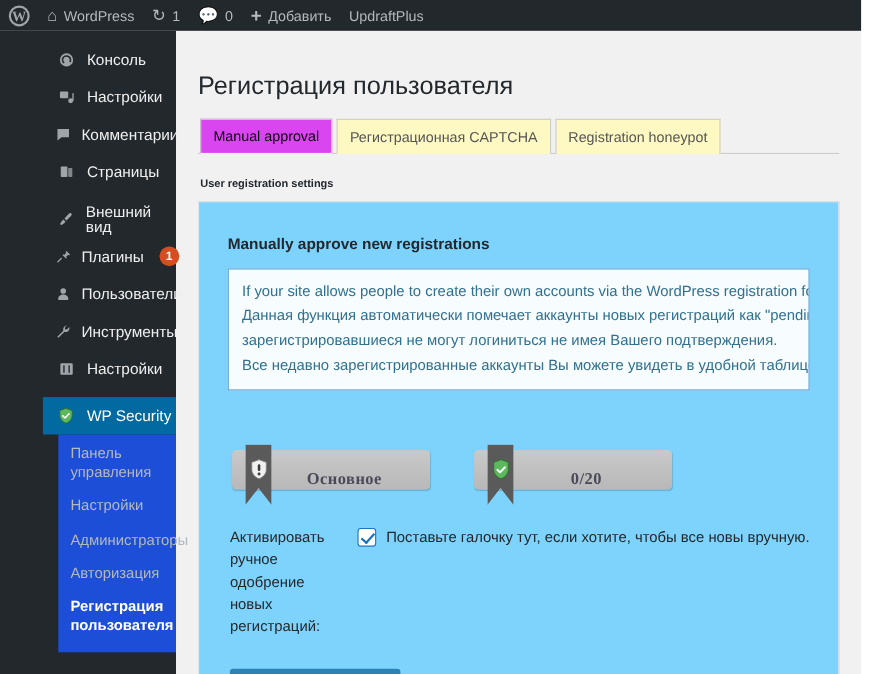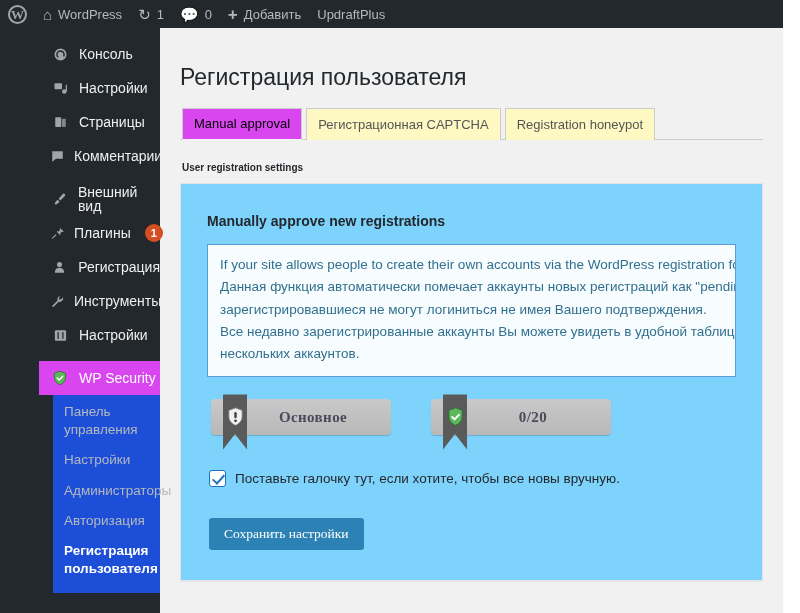--- a/index.html
+++ b/index.html
@@ -81,21 +81,21 @@
     line-height: 1;
   }
   .menu-item .mi-icon {
     width: 20px; display: inline-flex;
     justify-content: center; align-items: center;
     color: #a0a5aa;
     font-size: 15px;
   }
   .menu-item .mi-label { font-size: 14px; }
   .menu-item.current {
-    background: #d946ef;
+    background: #0369a1;
     color: #fff;
     text-align: center;
   }
   .menu-item.current .mi-label { color:#fff; }
   .menu-item.current::after {
     content: "";
     position: absolute; right: -8px; top: 50%;
     margin-top: -8px;
     border: 8px solid transparent;
     border-right-color: #f1f1f1;
@@ -211,27 +211,28 @@
   
   .ribbon-row {
     display: flex;
     gap: 40px;
     margin: 22px 0 6px 4px;
     align-items: flex-start;
   }
   .ribbon {
     position: relative;
     display: flex;
-    align-items: center;
+    align-items: flex-end;
     height: 36px;
     background: linear-gradient(#c9c9c9, #b8b8b8);
     border-radius: 4px;
     padding-left: 46px;
     padding-right: 22px;
     box-shadow: 0 1px 1px rgba(0,0,0,.18);
+    margin-top: 32px;
   }
   .ribbon .rb-text {
     font-family: "Liberation Serif", serif;
     font-weight: bold;
     font-size: 15px;
     letter-spacing: .4px;
     color: #4a4a5a;
     white-space: nowrap;
   }
   .ribbon .rb-tail {
@@ -355,36 +356,36 @@
               <circle cx="15" cy="14" r="3"></circle>
               <rect x="17" y="5" width="1.6" height="9"></rect>
             </svg>
       </span>
       <span class="mi-label">Настройки</span>
     </div>
 
     <div class="menu-item">
       <span class="mi-icon">
         <svg width="15" height="15" viewBox="0 0 20 20" fill="#a0a5aa">
+              <path d="M3 3h14v10H8l-5 4v-4H3z"></path>
+            </svg>
+      </span>
+      <span class="mi-label">Комментарии</span>
+    </div>
+
+    <div class="menu-item">
+      <span class="mi-icon">
+        <svg width="15" height="15" viewBox="0 0 20 20" fill="#a0a5aa">
               <rect x="3" y="3" width="8" height="13" rx="1"></rect>
               <rect x="12" y="5" width="5" height="11" rx="1" opacity=".75"></rect>
             </svg>
       </span>
       <span class="mi-label">Страницы</span>
     </div>
 
-    <div class="menu-item">
-      <span class="mi-icon">
-        <svg width="15" height="15" viewBox="0 0 20 20" fill="#a0a5aa">
-              <path d="M3 3h14v10H8l-5 4v-4H3z"></path>
-            </svg>
-      </span>
-      <span class="mi-label">Комментарии</span>
-    </div>
-
     <div class="menu-sep"></div>
 
     <div class="menu-item">
       <span class="mi-icon">
         <svg width="15" height="15" viewBox="0 0 20 20" fill="#a0a5aa">
               <path d="M16.5 2.3c-1-.7-2 .2-3.3 1.6L8.8 8.9l2.4 2.4 4.6-4.6c1.4-1.4 2.3-2.4 1.6-3.4zM7.5 10.2l-2.1 2.1c-.9.9-1.2 2.2-1.9 3.1l1.5 1.5c.9-.7 2.2-1 3.1-1.9l2.1-2.1-2.7-2.7z"></path>
             </svg>
       </span>
       <span class="mi-label">Внешний вид</span>
     </div>
@@ -399,21 +400,21 @@
       <span class="badge-count">1</span>
     </div>
 
     <div class="menu-item">
       <span class="mi-icon">
         <svg width="15" height="15" viewBox="0 0 20 20" fill="#a0a5aa">
               <circle cx="10" cy="6" r="3.4"></circle>
               <path d="M10 10.4c-3.3 0-6 2.1-6 4.7V17h12v-1.9c0-2.6-2.7-4.7-6-4.7z"></path>
             </svg>
       </span>
-      <span class="mi-label">Регистрация</span>
+      <span class="mi-label">Пользователи</span>
     </div>
 
     <div class="menu-item">
       <span class="mi-icon">
         <svg width="15" height="15" viewBox="0 0 20 20" fill="#a0a5aa">
               <path d="M14.4 2.6a4.6 4.6 0 00-4.3 6.2L2.8 16.1l1.4 1.4 7.3-7.3a4.6 4.6 0 005.9-5.8L14.9 7 12 7.3l.3-2.9 2.6-2.6c-.2 0-.3-.2-.5-.2z"></path>
             </svg>
       </span>
       <span class="mi-label">Инструменты</span>
     </div>
@@ -466,21 +467,20 @@
       <div class="postbox">
         <div class="postbox-inner">
 
           <h3 class="box-title">Manually approve new registrations</h3>
 
           <div class="info-note">
             <p>If your site allows people to create their own accounts via the WordPress registration form, then y</p>
             <p>Данная функция автоматически помечает аккаунты новых регистраций как "pending/в ожид</p>
             <p>зарегистрировавшиеся не могут логиниться не имея Вашего подтверждения.</p>
             <p>Все недавно зарегистрированные аккаунты Вы можете увидеть в удобной таблице внизу, и т</p>
-            <p>нескольких аккаунтов.</p>
           </div>
 
           <div class="ribbon-row">
             <div class="ribbon">
               <span class="rb-tail"></span>
               <span class="rb-shield">
                 <svg width="17" height="20" viewBox="0 0 20 24">
                   <path d="M10 1l8 3v7.5c0 5-3.4 8.8-8 10.5-4.6-1.7-8-5.5-8-10.5V4l8-3z" fill="#f0f0f0" stroke="#777" stroke-width="1"></path>
                   <rect x="8.6" y="6" width="2.8" height="7.5" rx="1.4" fill="#3a3a3a"></rect>
                   <circle cx="10" cy="16.6" r="1.6" fill="#3a3a3a"></circle>
@@ -495,20 +495,21 @@
                 <svg width="17" height="20" viewBox="0 0 20 24">
                   <path d="M10 1l8 3v7.5c0 5-3.4 8.8-8 10.5-4.6-1.7-8-5.5-8-10.5V4l8-3z" fill="#5cb85c" stroke="#2f6f2f" stroke-width="1"></path>
                   <path d="M6 12l2.9 2.9 5.3-5.6" fill="none" stroke="#fff" stroke-width="2.2" stroke-linecap="round" stroke-linejoin="round"></path>
                 </svg>
               </span>
               <span class="rb-text rb-min-w">0/20</span>
             </div>
           </div>
 
           <div class="settings-row">
+            <div class="settings-label">Активировать ручное одобрение новых регистраций:</div>
             <div class="settings-field">
               <label class="cb-line">
                 <span class="cb-box"></span>
                 <span class="cb-text">Поставьте галочку тут, если хотите, чтобы все новы вручную.</span>
               </label>
             </div>
           </div>
 
           <button class="button-primary">Сохранить настройки</button>
         </div>

